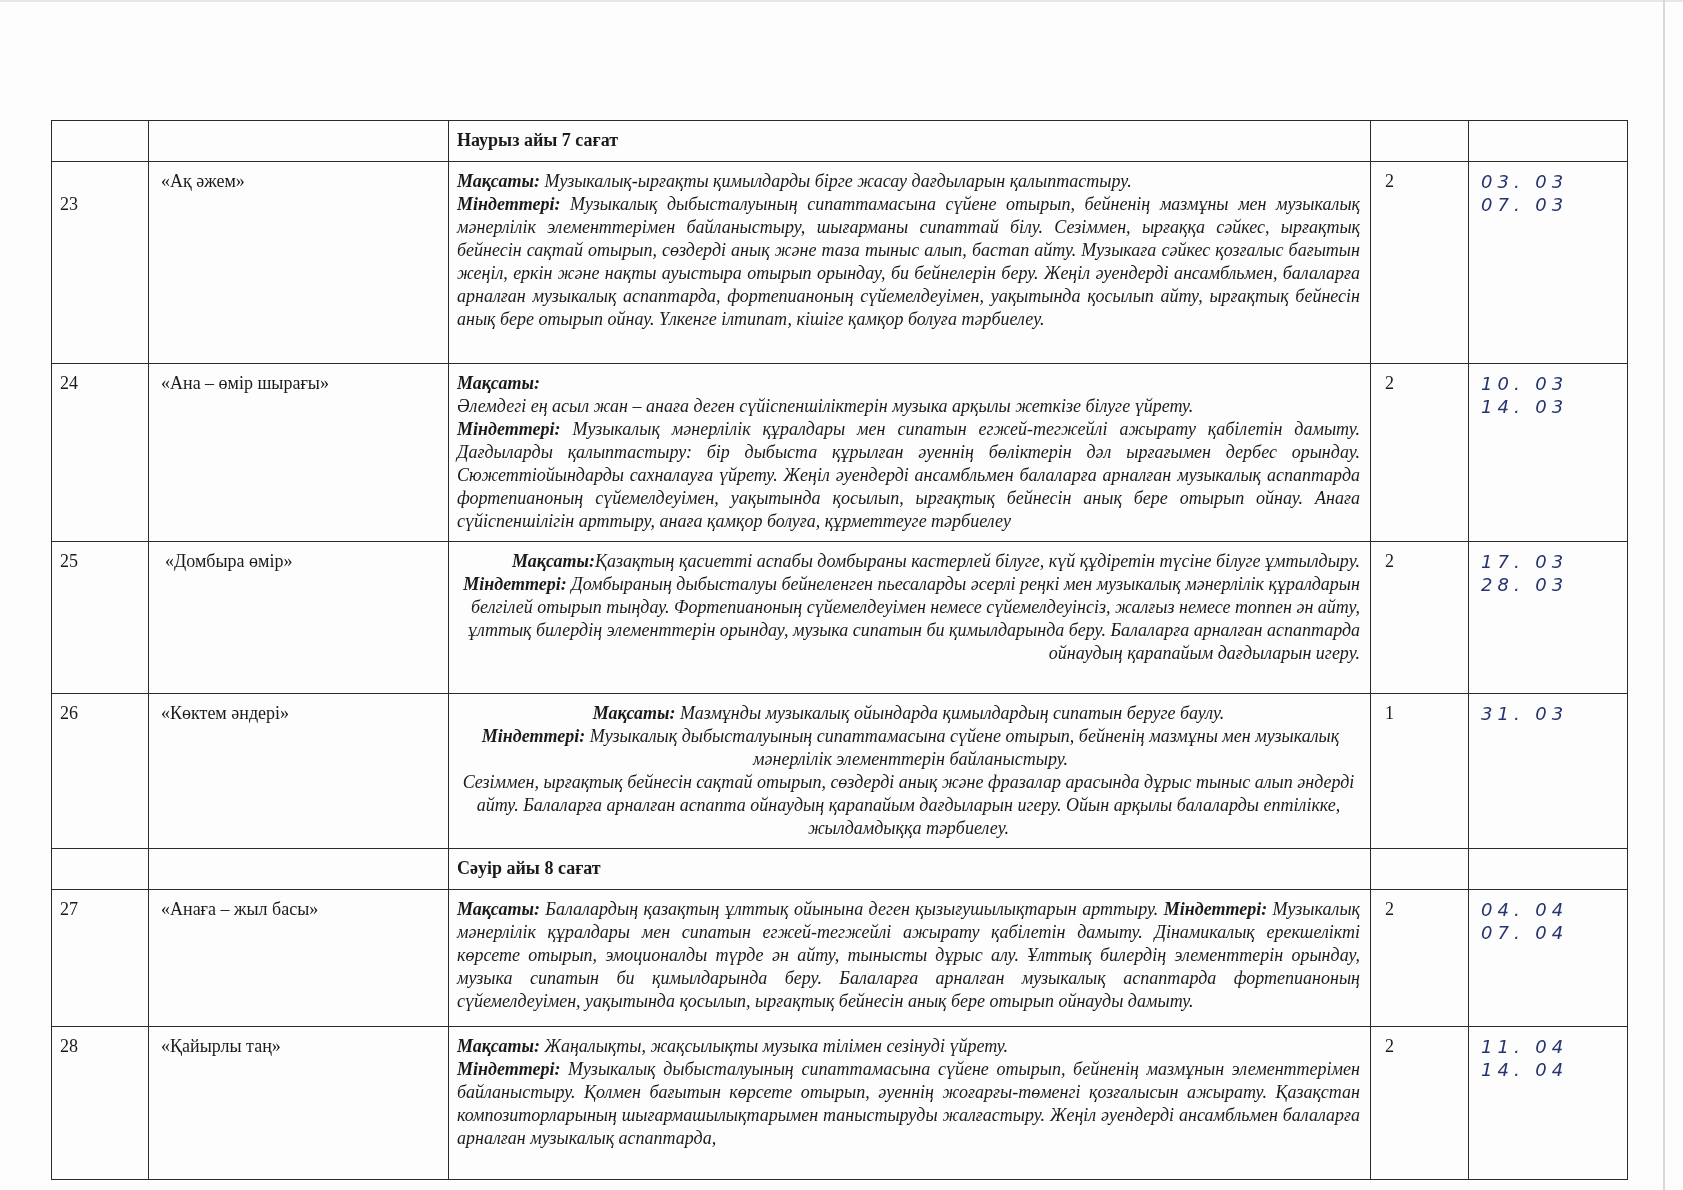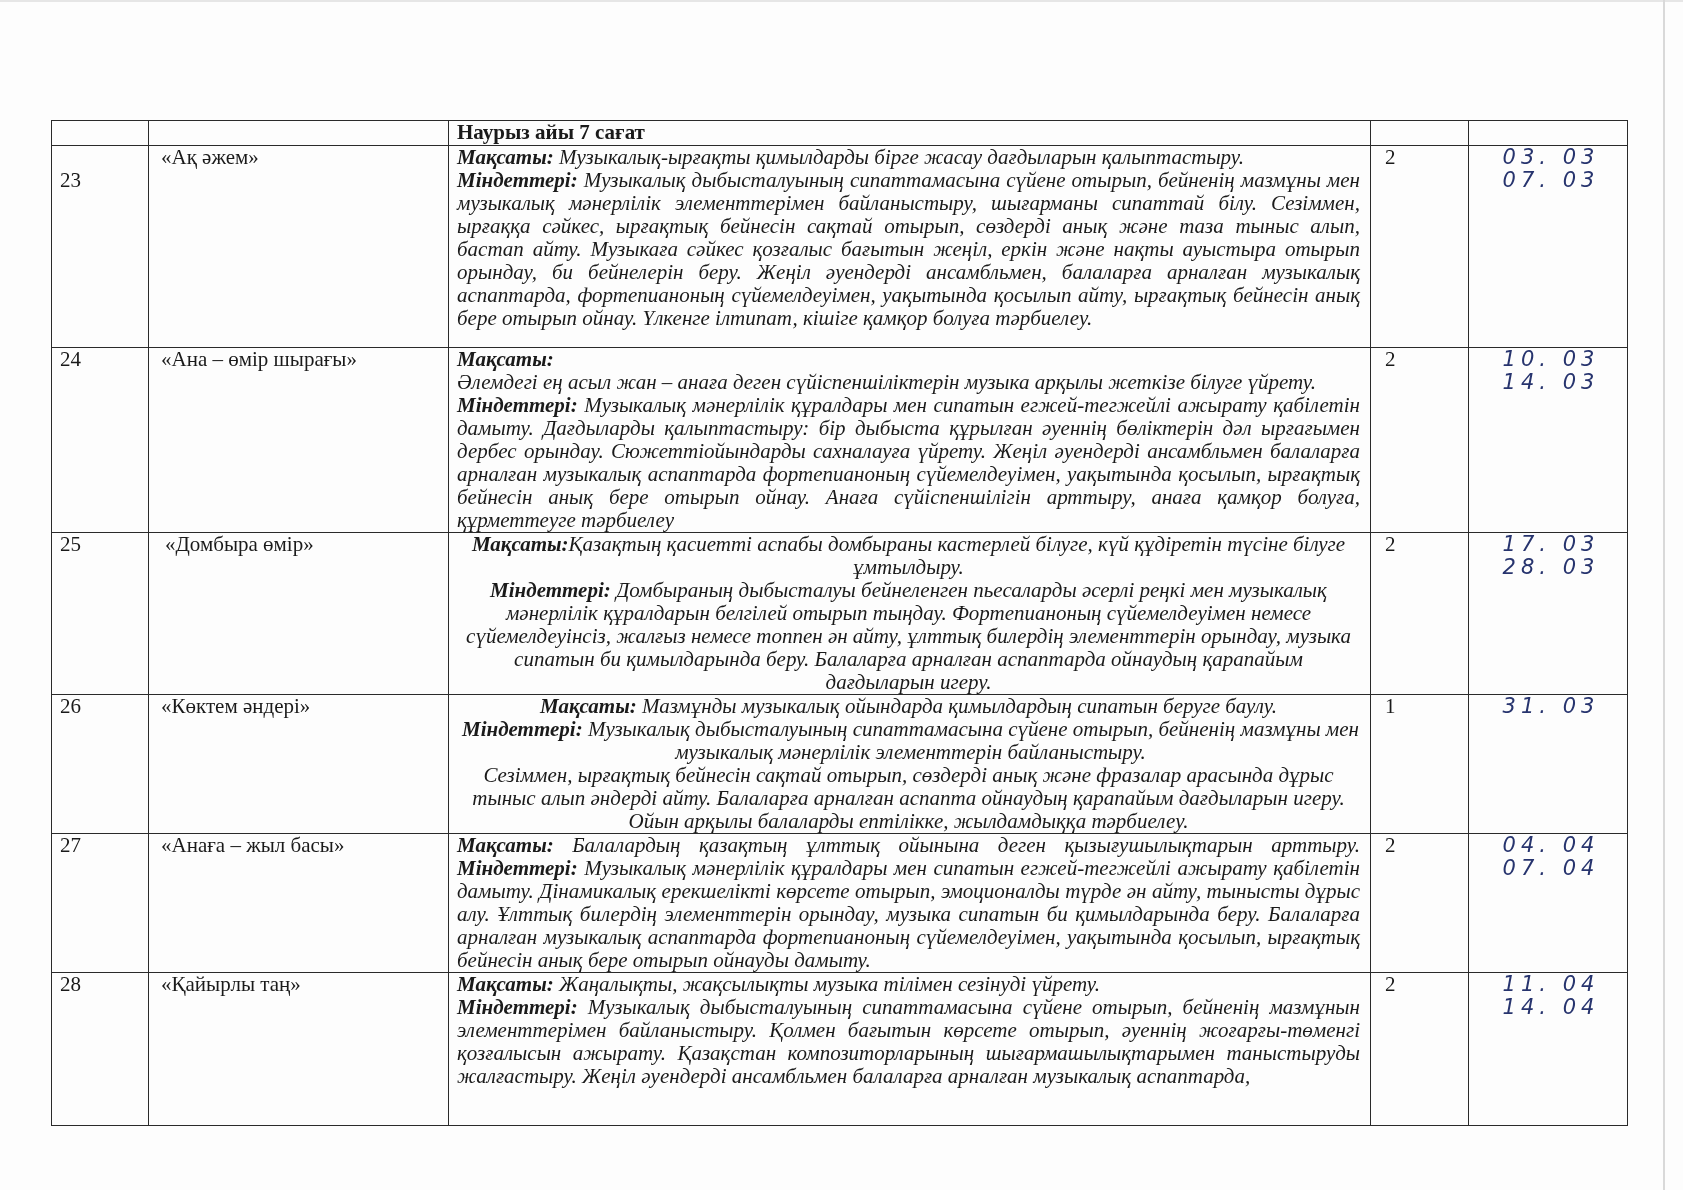--- a/index.html
+++ b/index.html
@@ -17,22 +17,22 @@
     position: absolute; left: 0; top: 0; width: 1683px; height: 2px; background: #e6e6e6;
   }
   table.plan {
     position: absolute; left: 51px; top: 120px;
     border-collapse: collapse; table-layout: fixed;
     width: 1576px;
   }
   table.plan td {
     border: 1.6px solid #2a2a2a;
     vertical-align: top;
-    padding: 0 6px;
-    font-size: 21px;
+    padding: 8px 6px;
+    font-size: 18px;
     line-height: 23px;
     margin-top: 18px;
   }
   col.c-num { width: 97px; }
   col.c-topic { width: 300px; }
   col.c-content { width: 922px; }
   col.c-hours { width: 98px; }
   col.c-date { width: 159px; }
   .num { padding-left: 8px !important; }
   .topic { padding-left: 12px !important; }
@@ -40,21 +40,21 @@
   .section-title { font-weight: bold; padding-left: 8px !important; }
   .label { font-weight: bold; }
   .hours { padding-left: 14px !important; }
   .date {
     font-family: "DejaVu Sans", sans-serif;
     color: #27346e;
     font-size: 29px; line-height: 37px; letter-spacing: 5px;
     padding-left: 12px !important;
     font-style: italic; font-weight: 300;
   }
-  .date span { display: block; text-align: center; }
+  .date span { display: block; }
   tr.sec td { height: 24px; }
   .para { display: block; font-style: italic; }
 </style>
 </head>
 <body>
 
 <div class="top-edge"></div>
 <div class="page-edge"></div>
 
 <table class="plan">
@@ -102,21 +102,21 @@
       <td class="hours">2</td>
       <td class="date">
         <span>10. 03</span>
         <span>14. 03</span>
       </td>
     </tr>
 
     <tr style="height:152px">
       <td class="num">25</td>
       <td class="topic" style="padding-left:16px !important">«Домбыра өмір»</td>
-      <td class="content" style="text-align:center">
+      <td class="content" style="text-align:right">
         <span class="para"><span class="label">Мақсаты:</span><span>Қазақтың қасиетті аспабы домбыраны кастерлей білуге, күй құдіретін түсіне білуге ұмтылдыру.</span></span>
         <span class="para"><span class="label">Міндеттері:</span><span>  Домбыраның дыбысталуы бейнеленген пьесаларды әсерлі реңкі мен музыкалық мәнерлілік құралдарын белгілей отырып тыңдау. Фортепианоның сүйемелдеуімен немесе сүйемелдеуінсіз, жалғыз немесе топпен ән айту, ұлттық билердің элементтерін орындау, музыка сипатын би қимылдарында беру. Балаларға арналған аспаптарда ойнаудың қарапайым дағдыларын игеру.</span></span>
       </td>
       <td class="hours">2</td>
       <td class="date">
         <span>17. 03</span>
         <span>28. 03</span>
       </td>
     </tr>
 
@@ -127,20 +127,27 @@
         <span class="para"><span class="label">Мақсаты:</span><span>  Мазмұнды музыкалық ойындарда қимылдардың сипатын беруге баулу.</span></span>
         <span class="para" style="padding-left:4px"><span class="label">Міндеттері:</span><span>  Музыкалық дыбысталуының сипаттамасына сүйене отырып, бейненің мазмұны мен музыкалық мәнерлілік элементтерін байланыстыру.</span></span>
         <span class="para">Сезіммен, ырғақтық бейнесін сақтай отырып, сөздерді анық және фразалар арасында дұрыс тыныс алып әндерді айту. Балаларға арналған аспапта ойнаудың қарапайым дағдыларын игеру. Ойын арқылы балаларды ептілікке, жылдамдыққа тәрбиелеу.</span>
       </td>
       <td class="hours">1</td>
       <td class="date">
         <span>31. 03</span>
       </td>
     </tr>
 
+    <tr class="sec">
+      <td></td>
+      <td></td>
+      <td class="section-title">Сәуір айы 8 сағат</td>
+      <td></td>
+      <td></td>
+    </tr>
 
     <tr style="height:137px">
       <td class="num">27</td>
       <td class="topic">«Анаға – жыл басы»</td>
       <td class="content">
         <span class="para"><span class="label">Мақсаты:</span><span>  Балалардың  қазақтың ұлттық ойынына  деген қызығушылықтарын арттыру. </span><span class="label">Міндеттері:</span><span> Музыкалық мәнерлілік құралдары мен сипатын егжей-тегжейлі ажырату қабілетін дамыту. Дінамикалық ерекшелікті көрсете отырып, эмоционалды түрде ән айту, тынысты дұрыс алу.  Ұлттық билердің элементтерін орындау, музыка сипатын би қимылдарында беру. Балаларға арналған музыкалық аспаптарда фортепианоның сүйемелдеуімен, уақытында қосылып, ырғақтық бейнесін анық бере отырып ойнауды дамыту.</span></span>
       </td>
       <td class="hours">2</td>
       <td class="date">
         <span>04. 04</span>

